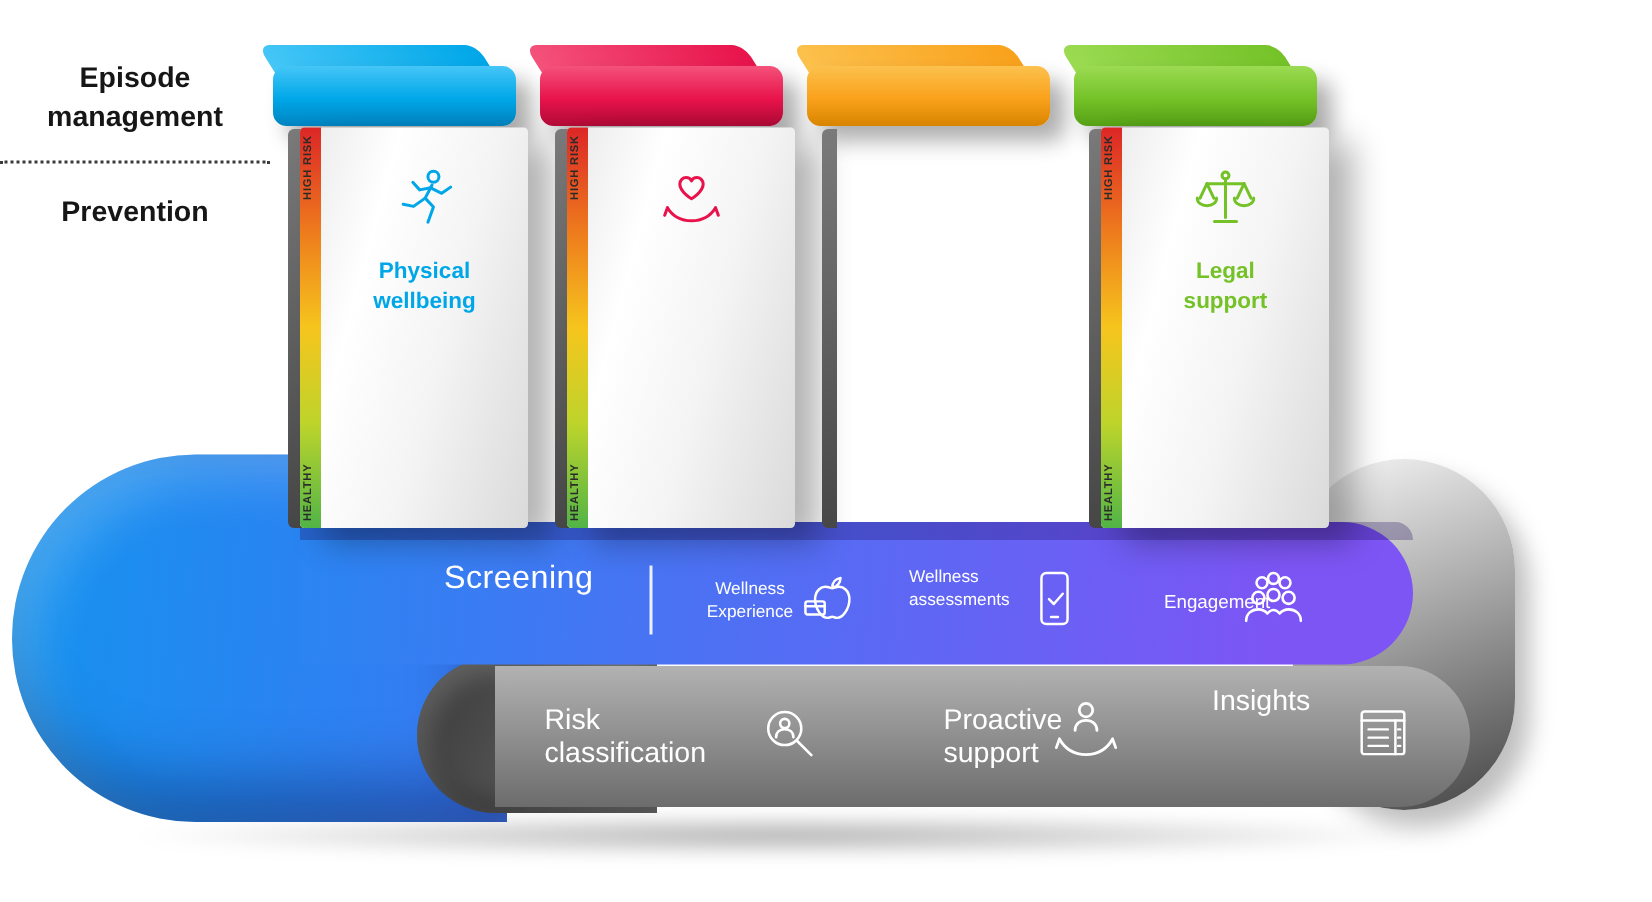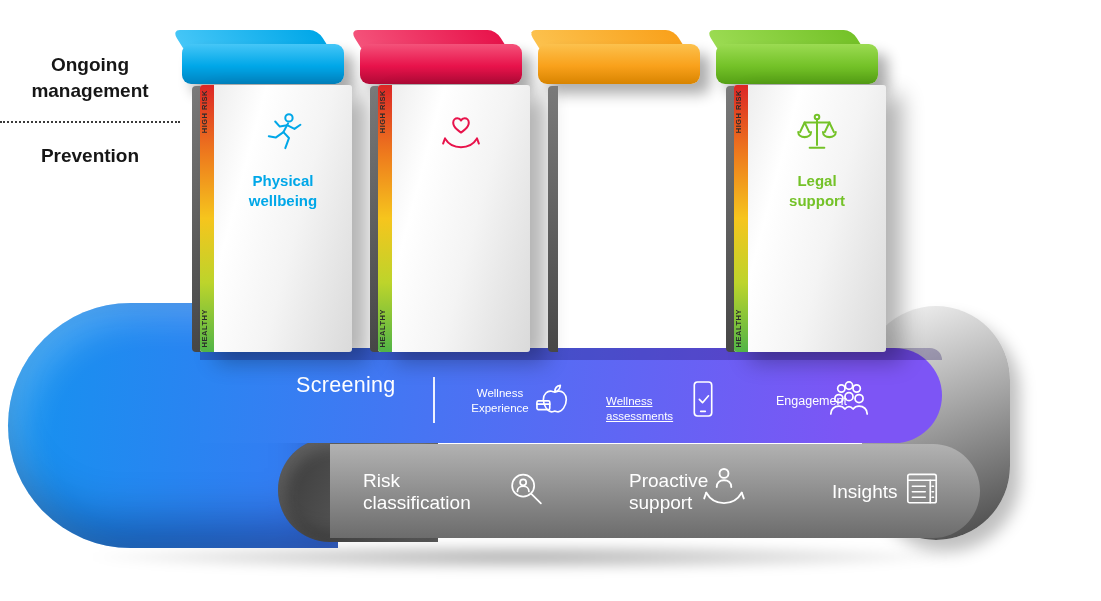--- a/index.html
+++ b/index.html
@@ -42,25 +42,25 @@
   .v-divider { position:absolute; left:433px; top:377px; width:1.5px; height:46px; background:rgba(255,255,255,.9); z-index:5; }
   .icon { position:absolute; z-index:5; fill:none; stroke:#fff; stroke-width:1.8; stroke-linecap:round; stroke-linejoin:round; }
   .i-apple  { left:531px; top:378px; width:44px; height:44px; }
   .i-phone  { left:681px; top:377px; width:44px; height:44px; }
   .i-people { left:826px; top:377px; width:46px; height:46px; }
   .i-search { left:504px; top:467px; width:46px; height:46px; }
   .i-care   { left:699px; top:463px; width:50px; height:50px; }
   .i-report { left:900px; top:467px; width:44px; height:44px; }
   .t-screening { left:296px; top:373px; }
   .t-si1 { left:458px; top:386px; width:84px;text-align:center; }
-  .t-si2 { left:606px; top:394px; width:92px;text-decoration:underline; }
+  .t-si2 { left:606px; top:378px; width:92px; }
   .t-si3 { left:752px; top:393px; font-size:12.5px;margin-left:24px; }
   .t-gi1 { left:363px; top:470px; width:140px; }
   .t-gi2 { left:597px; top:470px; width:110px;margin-left:32px; }
-  .t-gi3 { left:808px; top:481px;margin-left:24px; }
+  .t-gi3 { left:808px; top:457px; }
 
   
   .pillar { position:absolute; top:28px; width:178px; height:330px; z-index:6; }
   .p1{left:180px} .p2{left:358px} .p3{left:536px} .p4{left:714px}
   .cap-topface { position:absolute; left:8px; top:2px; width:146px; height:26px; border-radius:8px;
     background:linear-gradient(90deg,var(--cl),var(--c)); transform:skewX(32deg); transform-origin:bottom; }
   .cap-front { position:absolute; left:2px; top:16px; width:162px; height:40px; border-radius:9px;
     background:linear-gradient(180deg,var(--cl) 0%,var(--c) 55%,var(--cd) 100%);
     box-shadow:10px 10px 14px rgba(0,0,0,.32); }
   .p-side { position:absolute; left:12px; top:58px; width:10px; height:266px;
@@ -77,22 +77,22 @@
     fill:none; stroke:var(--c); stroke-width:2.2; stroke-linecap:round; stroke-linejoin:round; }
   .p-title { position:absolute; left:38px; top:86px; width:90px; text-align:center;
     font-size:15px; font-weight:bold; color:var(--c); line-height:1.3; }
 </style>
 </head>
 <body>
 
 <div class="canvas">
 
   <div class="stages">
-    <div class="stage s2">
-      <span>Ongoing management</span>
+    <div class="stage s1">
+      <span>Episode management</span>
     </div>
     <div class="stage s3">
       <span>Prevention</span>
     </div>
   </div>
 
   <div class="ground-shadow"></div>
   <div class="roll-right"></div>
   <div class="blue-curl" style="--g1: #1493ef;"></div>
   <div class="gray-curl"></div>

